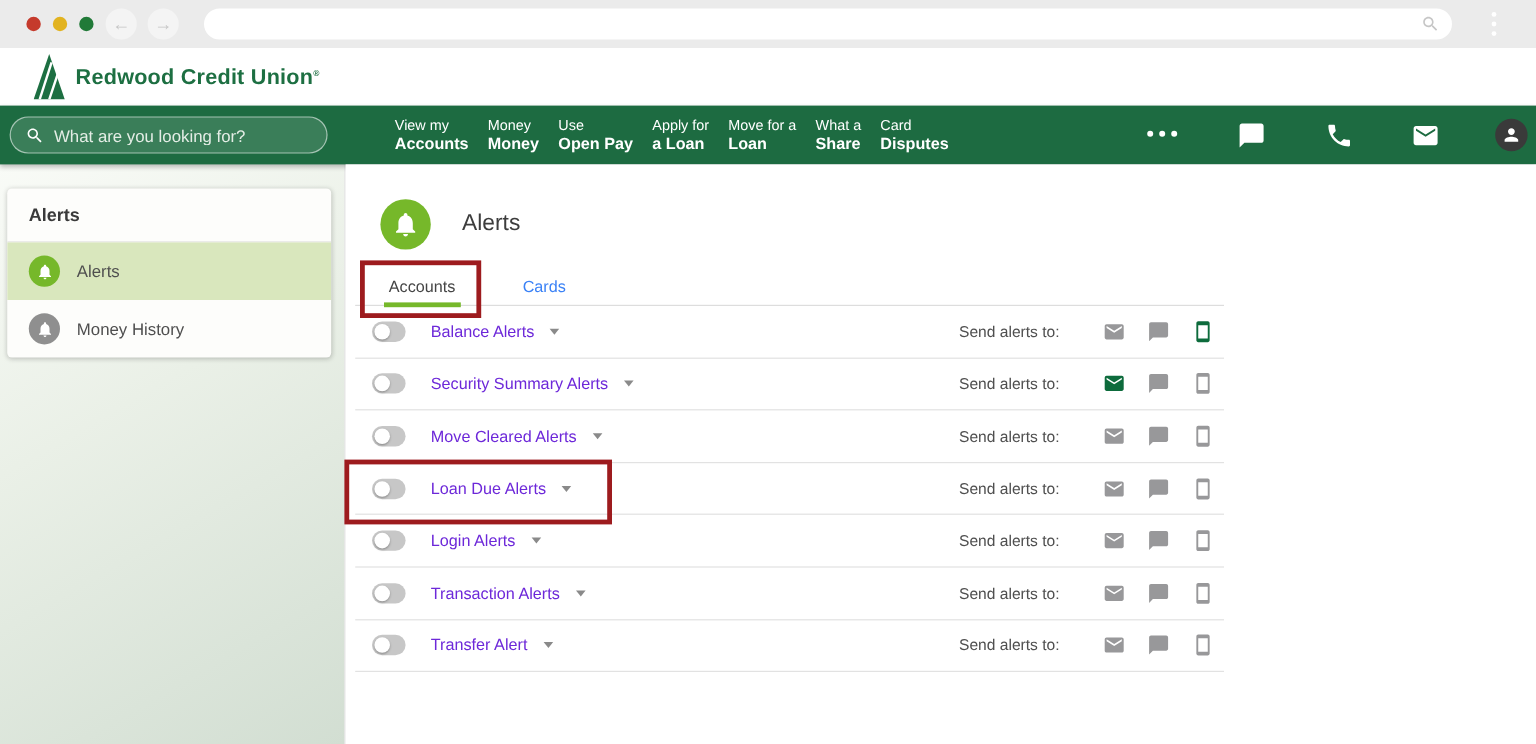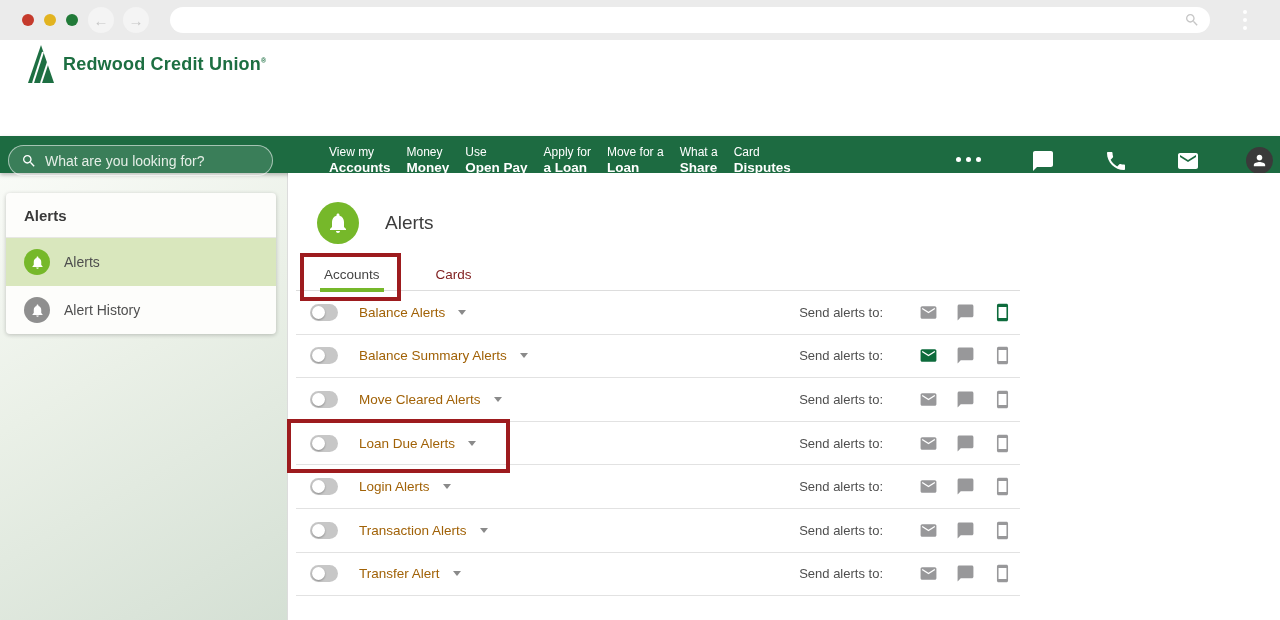--- a/index.html
+++ b/index.html
@@ -22,22 +22,22 @@
   .urlbar .mag { margin-right:10px; }
   .kebab { position:absolute; right:33px; top:10px; display:flex; flex-direction:column; gap:4px; }
   .kebab i { width:4px; height:4px; border-radius:50%; background:#ffffff; display:block; }
 
   
   .logoband { height:48px; background:#ffffff; display:flex; align-items:center; padding-left:28px; }
   .brandtext { color:#1d6f42; font-size:18px; font-weight:bold; margin-left:8px; letter-spacing:.2px; }
   .brandtext sup { font-size:7px; }
 
   
-  .gnav { height:37px; background:#1d6b41; position:relative;
-    box-shadow:0 2px 4px rgba(0,0,0,.25);margin-top:48px; }
+  .gnav { height:49px; background:#1d6b41; position:relative;
+    box-shadow:0 2px 4px rgba(0,0,0,.25); }
   .gsearch { position:absolute; left:8px; top:9px; width:265px; height:31px;
     border:1px solid rgba(255,255,255,.55); border-radius:16px;
     background:rgba(255,255,255,.13); display:flex; align-items:center; padding:0 12px; }
   .gsearch input { flex:1; background:transparent; border:none; outline:none;
     color:#fff; font-size:14px; margin-left:8px; font-family:"Liberation Sans",sans-serif;}
   .gsearch input::placeholder { color:#eef4ee; opacity:.95; }
   .gmenu { position:absolute; left:329px; top:0; height:49px; display:flex; gap:16px; align-items:center;justify-content:center; }
   .gitem { color:#fff; line-height:1.25; cursor:pointer; white-space:nowrap; }
   .gitem .l1 { font-size:12px; font-weight:normal; display:block; }
   .gitem .l2 { font-size:13.5px; font-weight:bold; display:block; }
@@ -65,37 +65,37 @@
 
   
   .content { flex:1; background:#ffffff; position:relative; padding-top:29px; }
   .mainhead { display:flex; align-items:center; margin-left:29px; height:42px; }
   .bellcircle { width:42px; height:42px; border-radius:50%; background:#76b82a;
     display:flex; align-items:center; justify-content:center; }
   .maintitle { font-size:19px; color:#3d3d3d; margin-left:26px; }
 
   .tabs { margin-left:8px; width:724px; border-bottom:1px solid #dddddd;
     display:flex; padding-left:24px; margin-top:17px; }
-  .tab { position:relative; font-size:13.5px; color:#7f1d1d; padding:6px 4px 8px 4px;
+  .tab { position:relative; font-size:13.5px; color:#3b82f6; padding:6px 4px 8px 4px;
     margin-right:48px; cursor:pointer; }
   .tab.active { color:#454545; }
   .tab.active .underline { position:absolute; left:0; right:0; bottom:-2px; height:4px; background:#76b82a; }
   .tab.boxed::after { content:""; position:absolute; left:-20px; top:-8px; width:93px; height:40px;
     border:4px solid #9d1b1e; pointer-events:none; }
 
   .rows { margin-left:8px; width:724px; }
   .row { position:relative; height:43.6px; display:flex; align-items:center;
     padding:0 8px 0 14px; border-bottom:1px solid #e2e2e2; }
   .row.boxed::after { content:""; position:absolute; left:-9px; top:-3px; width:215px; height:46px;
     border:4px solid #9d1b1e; pointer-events:none; }
   .toggle { width:28px; height:17px; border-radius:9px; background:#c7c7c7; position:relative;
     cursor:pointer; flex:0 0 auto; }
   .toggle .knob { position:absolute; left:2px; top:2px; width:13px; height:13px;
     border-radius:50%; background:#fff; box-shadow:0 1px 2px rgba(0,0,0,.3); }
-  .rowlbl { margin-left:21px; font-size:13.5px; color:#a16207; }
+  .rowlbl { margin-left:21px; font-size:13.5px; color:#6d28d9; }
   .caret { margin-left:13px; width:0; height:0; border-left:4.5px solid transparent;
     border-right:4.5px solid transparent; border-top:5px solid #8a8a8a; cursor:pointer; }
   .sendgrp { margin-left:auto; display:flex; align-items:center; }
   .sendlbl { font-size:13px; color:#4f4f4f; margin-right:18px; }
   .cicon { width:19px; height:19px; margin-left:18px; cursor:pointer; display:flex; align-items:center; }
   .cicon svg { width:19px; height:19px; }
   .cicon.gray svg { fill:#98989a; }
   .cicon.green svg { fill:#0d6b3c; }
 </style>
 </head>
@@ -235,21 +235,21 @@
     <span class="lbl">Alerts</span>
   </div>
 
 
   <div class="sideitem">
     <span class="sicircle">
       <svg width="15" height="15" viewBox="0 0 24 24" fill="#ffffff">
                 <use href="#i-bell"></use>
               </svg>
     </span>
-    <span class="lbl">Alert History</span>
+    <span class="lbl">Money History</span>
   </div>
 </div>
     </div>
   </div>
 
   <div class="content">
     <div class="mainhead">
       <div class="bellcircle">
         <svg width="24" height="24" viewBox="0 0 24 24" fill="#ffffff">
             <use href="#i-bell"></use>
@@ -293,21 +293,21 @@
                 <use href="#i-smartphone"></use>
               </svg>
             </span>
     </div>
   </div>
 
   <div class="row">
     <div class="toggle">
             <span class="knob"></span>
           </div>
-    <span class="rowlbl">Balance Summary Alerts</span>
+    <span class="rowlbl">Security Summary Alerts</span>
     <span class="caret"></span>
     <div class="sendgrp">
       <span class="sendlbl">Send alerts to:</span>
       <span class="cicon green">
         <svg viewBox="0 0 24 24">
                 <use href="#i-mail"></use>
               </svg>
             </span>
       <span class="cicon gray">
         <svg viewBox="0 0 24 24">

